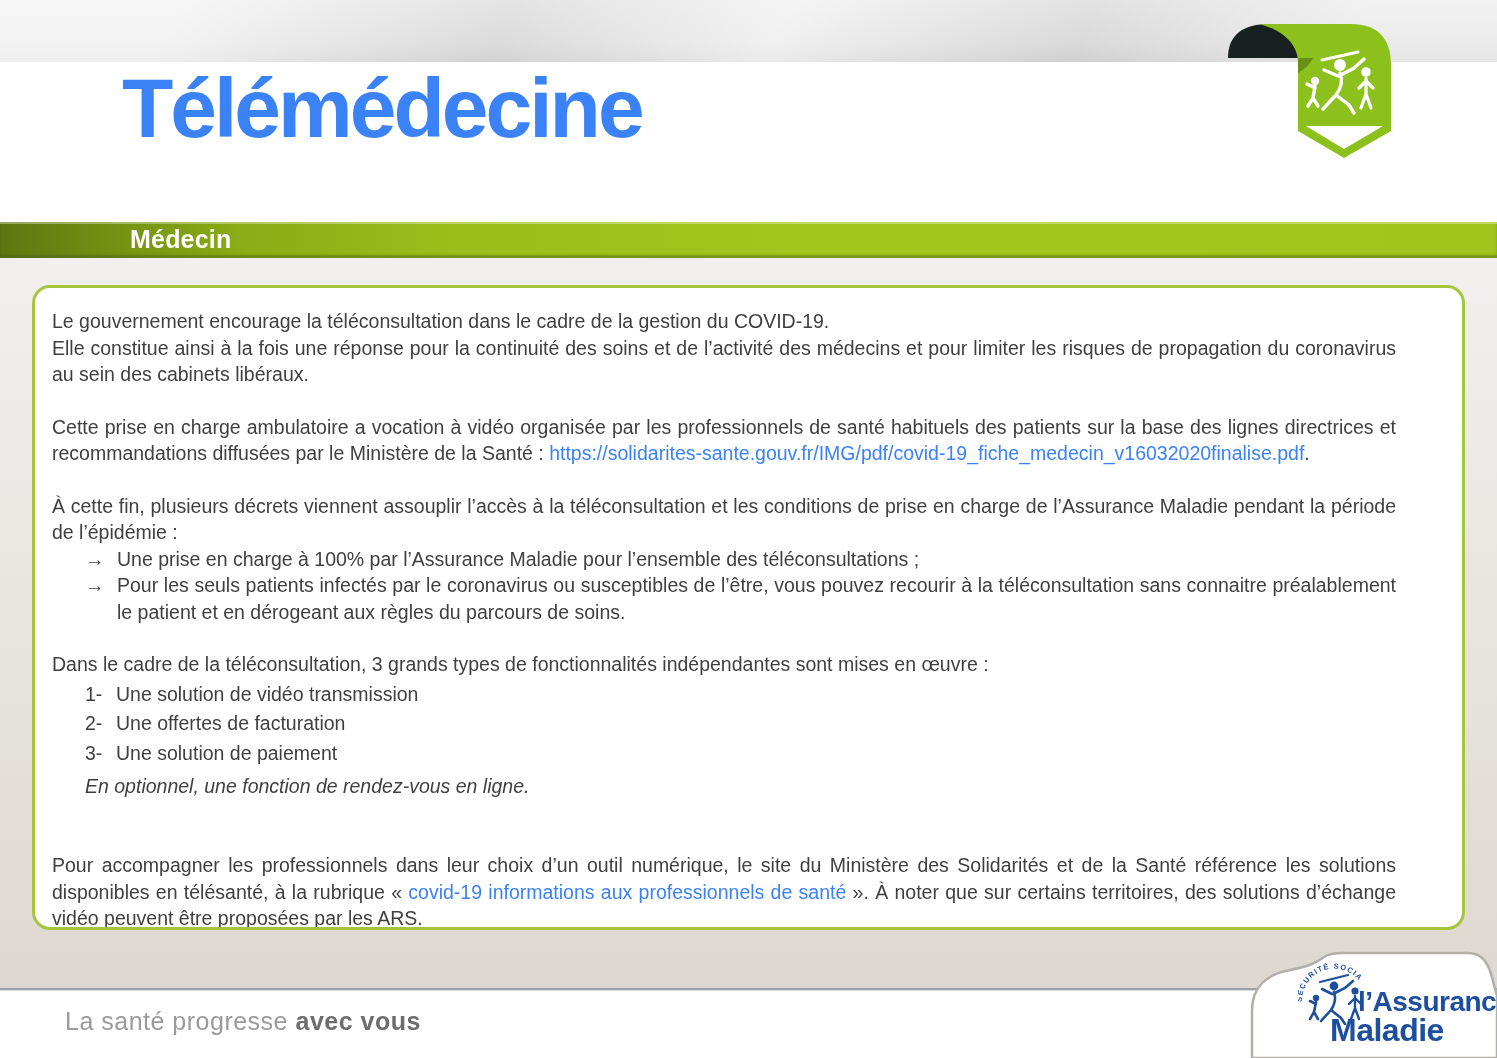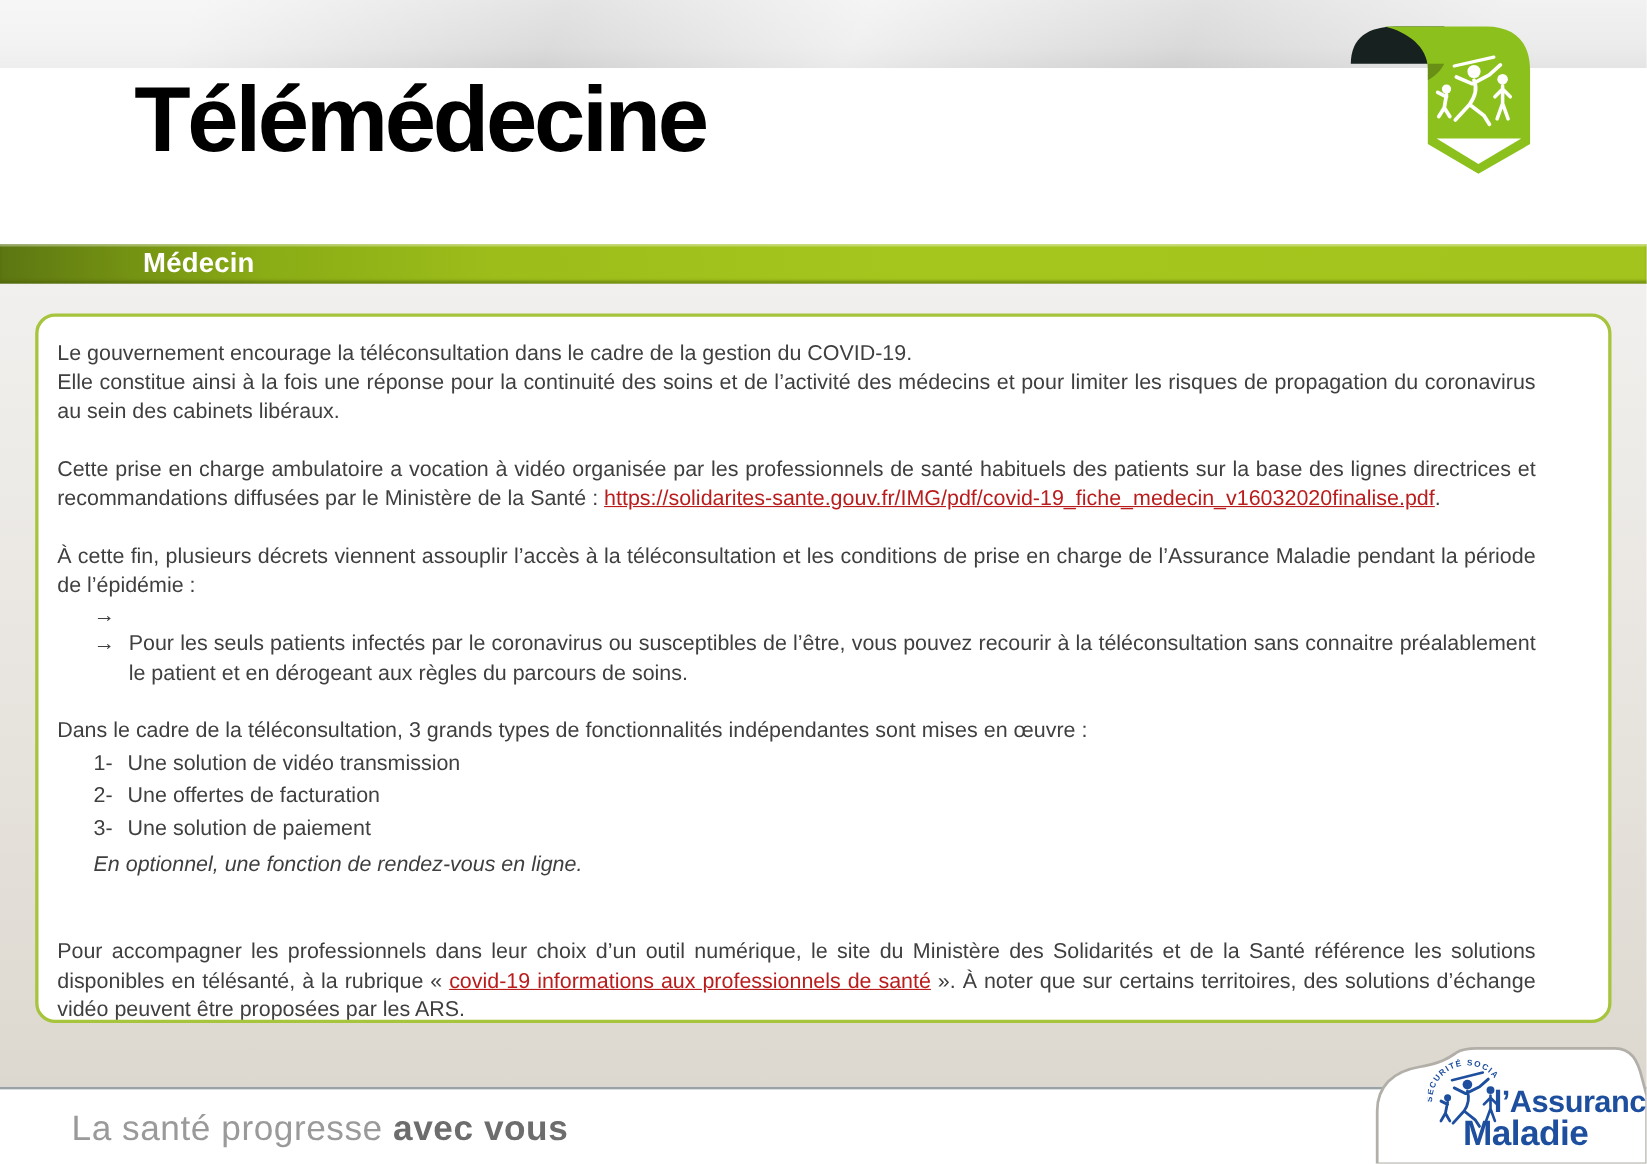--- a/index.html
+++ b/index.html
@@ -17,21 +17,21 @@
     background:
       linear-gradient(115deg, rgba(255,255,255,.55) 12%, rgba(0,0,0,.035) 34%, rgba(255,255,255,.45) 52%, rgba(0,0,0,.045) 72%, rgba(255,255,255,.3) 90%),
       linear-gradient(180deg,#ececec 0%,#e3e3e3 70%,#d9d9d9 100%);
   }
 
   
   .header { position:absolute; left:0; top:62px; width:1497px; height:160px; background:#ffffff; }
   .page-title {
     position:absolute; left:122px; top:4px;
     font-size:84px; font-weight:700; letter-spacing:-3px;
-    color:#000000; line-height:1;
+    color:#3b82f6; line-height:1;
   }
   .page-subtitle {
     position:absolute; left:130px; top:104px;
     font-size:26px; font-weight:700; letter-spacing:-0.2px;
     color:#7cb71d;
   }
 
   
   .ribbon { position:absolute; left:1225px; top:18px; width:170px; height:152px; }
 
@@ -61,32 +61,32 @@
     overflow:hidden;
   }
   .content-box, .content-box p { color:#3f3f3f; font-size:19.5px; line-height:26.5px; }
   .para { text-align:justify; }
   .gap { height:26px; }
   .list-row { display:flex; margin-left:33px; text-align:justify; }
   .list-row .bullet { flex:0 0 32px; color:#3f3f3f; }
   .num-row { display:flex; margin-left:33px; margin-top:3px; }
   .num-row .num { flex:0 0 31px; }
   .note-row { margin-left:33px; margin-top:7px;font-style:italic; }
-  a.doc-link { color:#b91c1c; text-decoration:underline; cursor:pointer; word-break:break-all;margin-top:18px; }
+  a.doc-link { color:#3b82f6; cursor:pointer; word-break:break-all;margin-top:18px; }
 
   
   .footer {
     position:absolute; left:0; top:988px; width:1497px; height:70px;
     background:#ffffff;
     border-top:2px solid #9aa2a6;
     box-shadow: inset 0 1px 0 #d9dee0;
   }
   .tagline {
     position:absolute; left:65px; top:17px;
-    font-size:32px; color:#9a9a9a; letter-spacing:0.5px;text-align:right;
+    font-size:25px; color:#9a9a9a; letter-spacing:0.5px;text-align:right;
   }
   .tagline b { color:#6d6d6d; font-weight:700; }
 
   .logo-tab { position:absolute; left:1238px; top:948px; width:259px; height:110px; }
   .logo-group { position:absolute; left:1290px; top:958px; width:207px; height:96px; }
   .logo-icon { position:absolute; left:8px; top:2px; width:78px; height:68px; }
   .logo-text1 {
     position:absolute; left:68px; top:28px;
     font-size:28px; font-weight:700; color:#1d4f9e; letter-spacing:-0.5px;
   }
@@ -135,20 +135,21 @@
     <div class="gap"></div>
 
     <p class="para"><span>Cette prise en charge ambulatoire a vocation à vidéo organisée par les professionnels de santé habituels des patients sur la base des lignes directrices et recommandations diffusées par le Ministère de la Santé : </span><a class="doc-link">https://solidarites-sante.gouv.fr/IMG/pdf/covid-19_fiche_medecin_v16032020finalise.pdf</a><span>.</span></p>
 
     <div class="gap"></div>
 
     <p class="para"><span>À cette fin, plusieurs décrets viennent assouplir l’accès à la téléconsultation et les conditions de prise en charge de l’Assurance Maladie pendant la période de l’épidémie :</span></p>
 
     <div class="list-row">
       <span class="bullet">→</span>
+      <span>Une prise en charge à 100% par l’Assurance Maladie pour l’ensemble des téléconsultations ;</span>
     </div>
     <div class="list-row">
       <span class="bullet">→</span>
       <span>Pour les seuls patients infectés par le coronavirus ou susceptibles de l’être, vous pouvez recourir à la téléconsultation sans connaitre préalablement le patient et en dérogeant aux règles du parcours de soins.</span>
     </div>
 
     <div class="gap"></div>
 
     <p class="para"><span>Dans le cadre de la téléconsultation, 3 grands types de fonctionnalités indépendantes sont mises en œuvre :</span></p>
 

